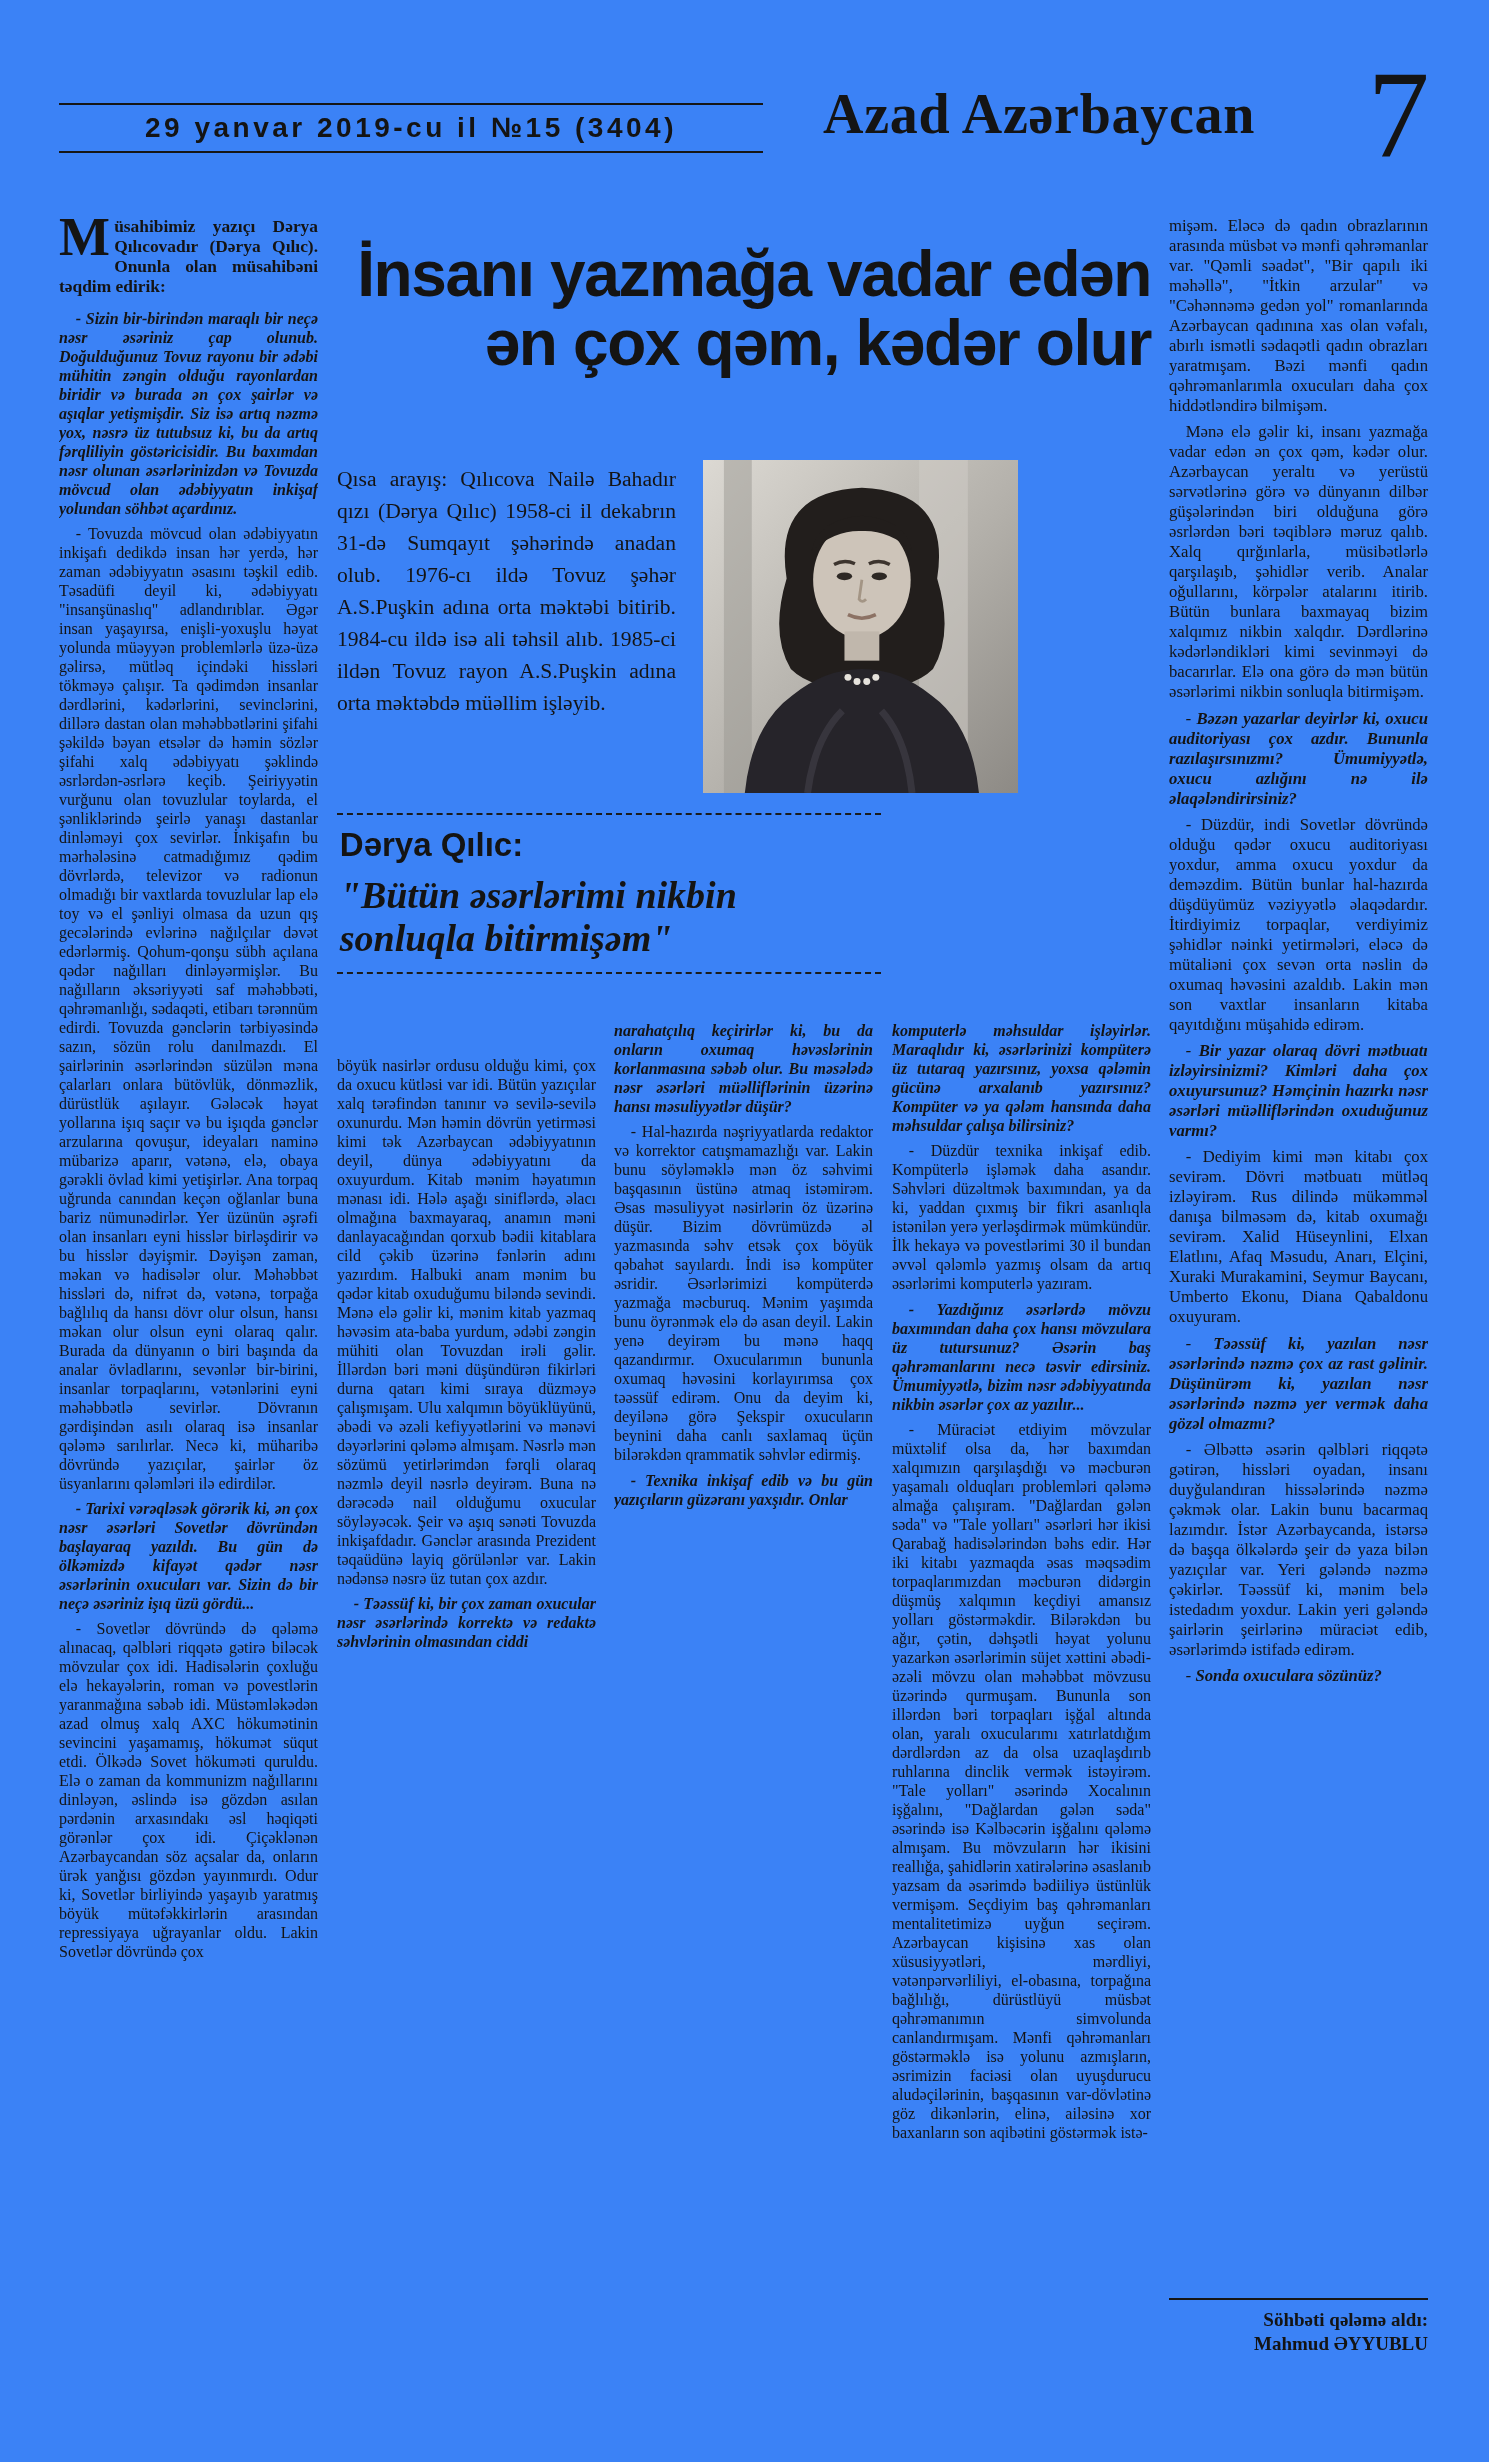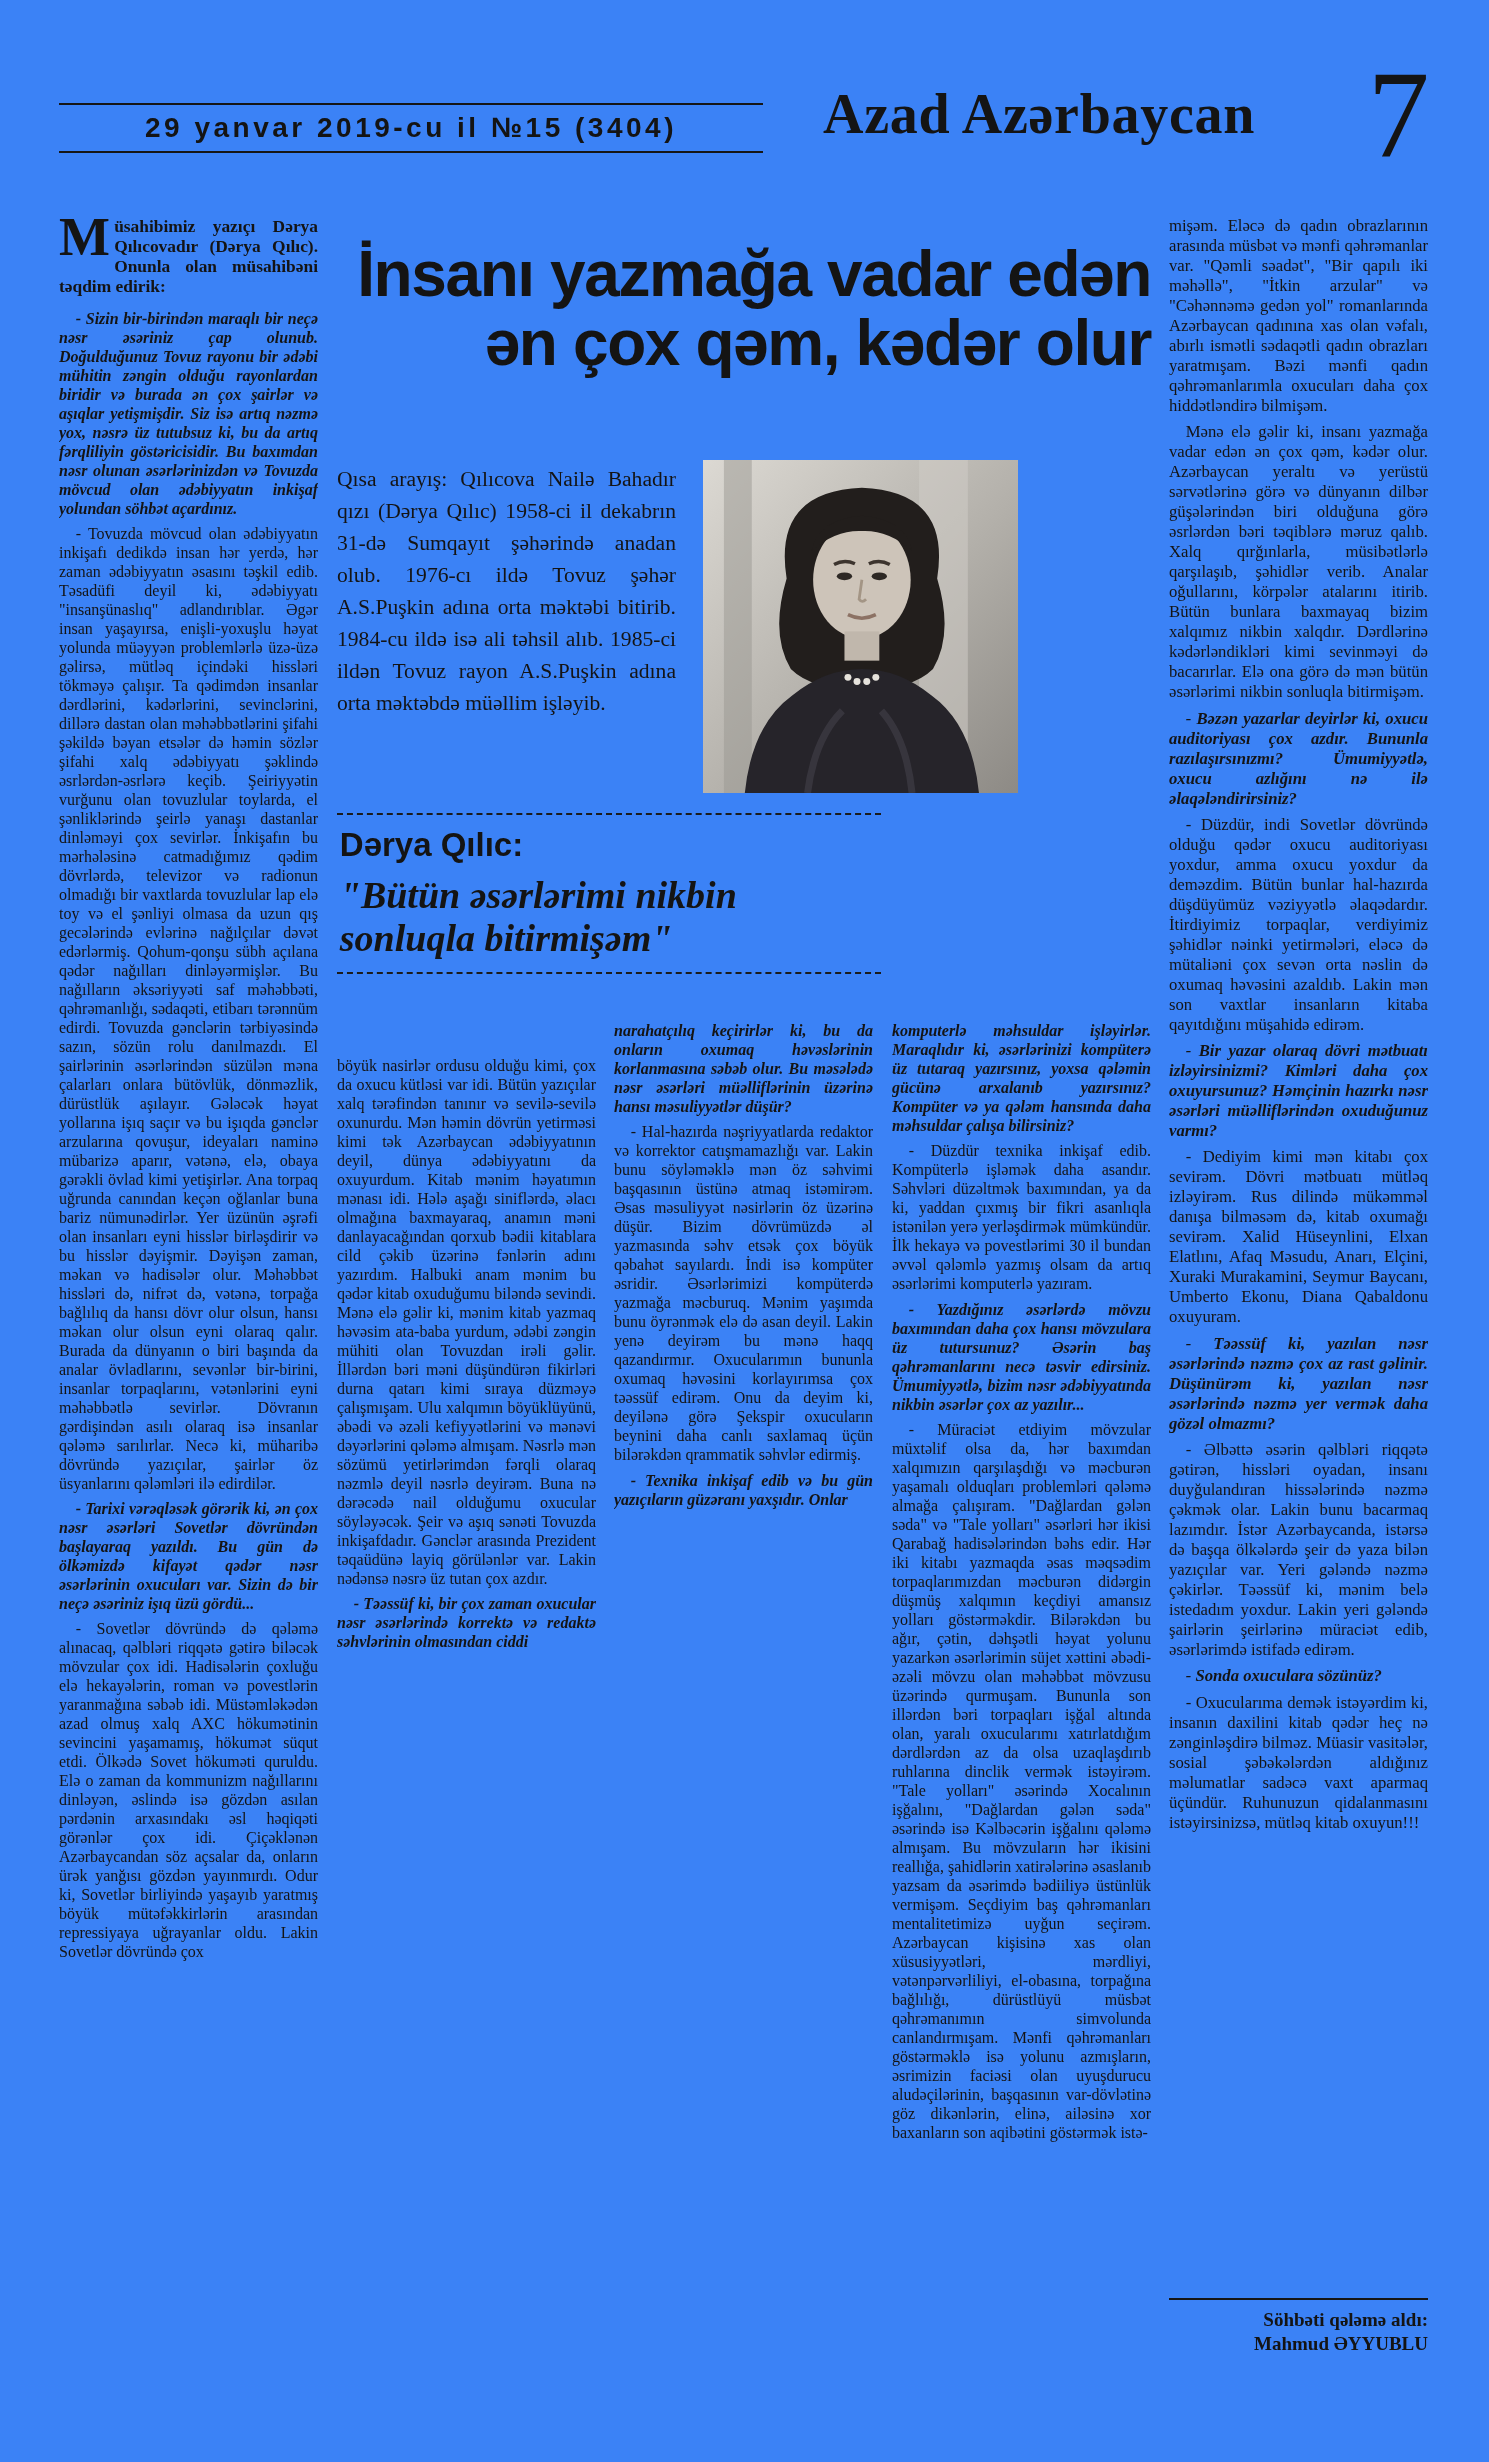--- a/index.html
+++ b/index.html
@@ -192,21 +192,20 @@
   <section class="col col-5">
       <p class="ac">mişəm. Eləcə də qadın obrazlarının arasında müsbət və mənfi qəhrəmanlar var. "Qəmli səadət", "Bir qapılı iki məhəllə", "İtkin arzular" və "Cəhənnəmə gedən yol" romanlarında Azərbaycan qadınına xas olan vəfalı, abırlı ismətli sədaqətli qadın obrazları yaratmışam. Bəzi mənfi qadın qəhrəmanlarımla oxucuları daha çox hiddətləndirə bilmişəm.</p>
       <p class="a">Mənə elə gəlir ki, insanı yazmağa vadar edən ən çox qəm, kədər olur. Azərbaycan yeraltı və yerüstü sərvətlərinə görə və dünyanın dilbər güşələrindən biri olduğuna görə əsrlərdən bəri təqiblərə məruz qalıb. Xalq qırğınlarla, müsibətlərlə qarşılaşıb, şəhidlər verib. Analar oğullarını, körpələr atalarını itirib. Bütün bunlara baxmayaq bizim xalqımız nikbin xalqdır. Dərdlərinə kədərləndikləri kimi sevinməyi də bacarırlar. Elə ona görə də mən bütün əsərlərimi nikbin sonluqla bitirmişəm.</p>
       <p class="q">- Bəzən yazarlar deyirlər ki, oxucu auditoriyası çox azdır. Bununla razılaşırsınızmı? Ümumiyyətlə, oxucu azlığını nə ilə əlaqələndirirsiniz?</p>
       <p class="a">- Düzdür, indi Sovetlər dövründə olduğu qədər oxucu auditoriyası yoxdur, amma oxucu yoxdur da deməzdim. Bütün bunlar hal-hazırda düşdüyümüz vəziyyətlə əlaqədardır. İtirdiyimiz torpaqlar, verdiyimiz şəhidlər nəinki yetirmələri, eləcə də mütaliəni çox sevən orta nəslin də oxumaq həvəsini azaldıb. Lakin mən son vaxtlar insanların kitaba qayıtdığını müşahidə edirəm.</p>
       <p class="q">- Bir yazar olaraq dövri mətbuatı izləyirsinizmi? Kimləri daha çox oxuyursunuz? Həmçinin hazırkı nəsr əsərləri müəlliflərindən oxuduğunuz varmı?</p>
       <p class="a">- Dediyim kimi mən kitabı çox sevirəm. Dövri mətbuatı mütləq izləyirəm. Rus dilində mükəmməl danışa bilməsəm də, kitab oxumağı sevirəm. Xalid Hüseynlini, Elxan Elatlını, Afaq Məsudu, Anarı, Elçini, Xuraki Murakamini, Seymur Baycanı, Umberto Ekonu, Diana Qabaldonu oxuyuram.</p>
       <p class="q">- Təəssüf ki, yazılan nəsr əsərlərində nəzmə çox az rast gəlinir. Düşünürəm ki, yazılan nəsr əsərlərində nəzmə yer vermək daha gözəl olmazmı?</p>
       <p class="a">- Əlbəttə əsərin qəlbləri riqqətə gətirən, hissləri oyadan, insanı duyğulandıran hissələrində nəzmə çəkmək olar. Lakin bunu bacarmaq lazımdır. İstər Azərbaycanda, istərsə də başqa ölkələrdə şeir də yaza bilən yazıçılar var. Yeri gələndə nəzmə çəkirlər. Təəssüf ki, mənim belə istedadım yoxdur. Lakin yeri gələndə şairlərin şeirlərinə müraciət edib, əsərlərimdə istifadə edirəm.</p>
       <p class="q">- Sonda oxuculara sözünüz?</p>
-      <p class="a">- Oxucularıma demək istəyərdim ki, insanın daxilini kitab qədər heç nə zənginləşdirə bilməz. Müasir vasitələr, sosial şəbəkələrdən aldığınız məlumatlar sadəcə vaxt aparmaq üçündür. Ruhunuzun qidalanmasını istəyirsinizsə, mütləq kitab oxuyun!!!</p>
     </section>
 
   <footer class="byline">
     <div>Söhbəti qələmə aldı:</div>
     <div>Mahmud ƏYYUBLU</div>
   </footer>
 
 </div>
 
 

